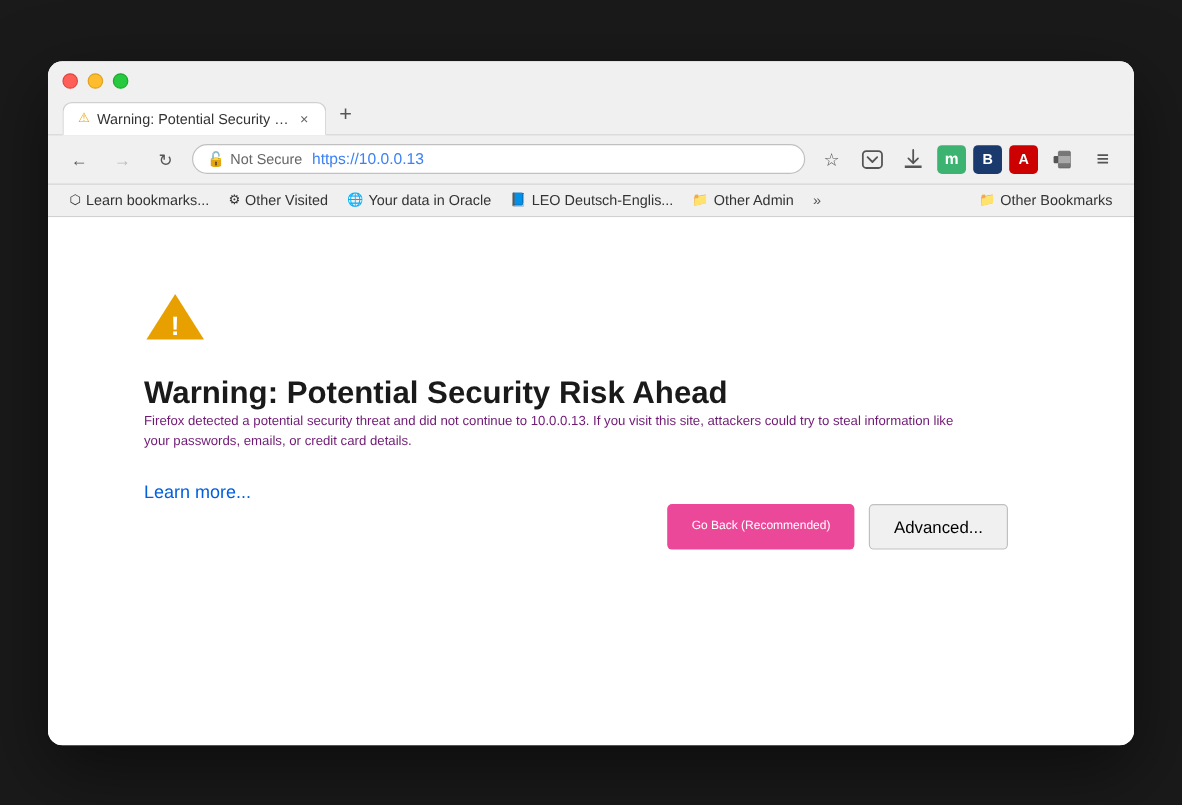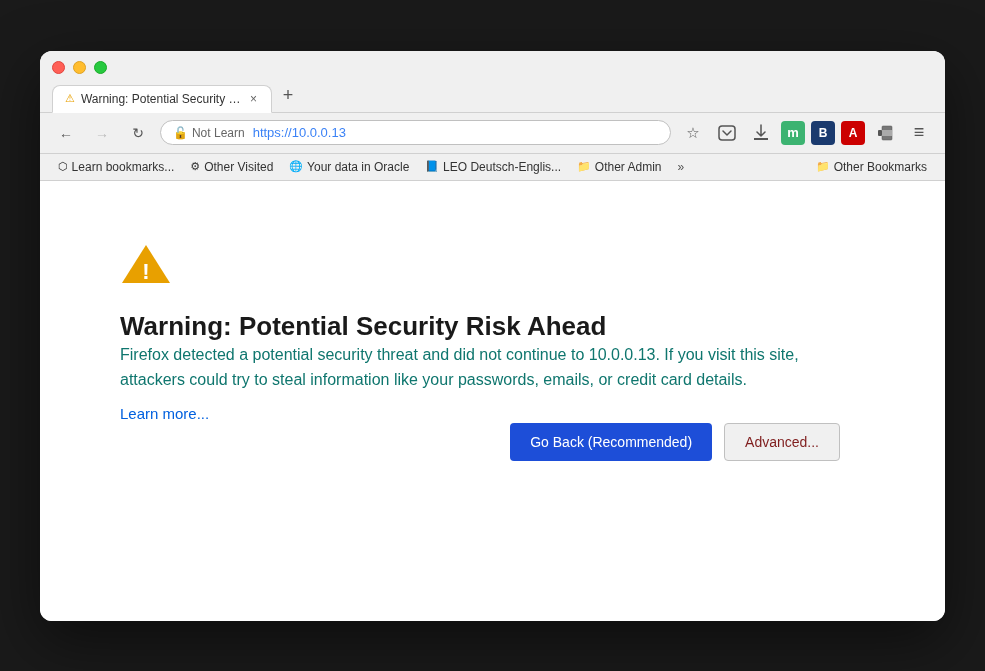--- a/index.html
+++ b/index.html
@@ -226,56 +226,56 @@
       margin-bottom: 20px;
     }
 
     .page-title {
       font-size: 26px;
       font-weight: 600;
       color: #1a1a1a;
     }
 
     .page-description {
-      font-size: 16px;
-      color: #0f766e;
+      font-size: 11px;
+      color: #701a75;
       line-height: 1.6;
       max-width: 680px;
-      margin-bottom: 12px;
+      margin-bottom: 24px;
     }
 
     .learn-more-link {
       color: #0060df;
       text-decoration: none;
       font-size: 15px;
       cursor: pointer;
       display: inline-block;
     }
 
     .button-row {
       display: flex;
       gap: 12px;
       justify-content: flex-end;
       max-width: 720px;
     }
 
     .btn-primary {
-      background: #1d4ed8;
+      background: #ec4899;
       color: white;
       border: none;
       padding: 10px 20px;
       border-radius: 4px;
-      font-size: 14px;
+      font-size: 10px;
       font-weight: 500;
       cursor: pointer;
     }
 
     .btn-secondary {
       background: #f0f0f0;
-      color: #7f1d1d;
+      color: #000000;
       border: 1px solid #c0c0c0;
       padding: 10px 20px;
       border-radius: 4px;
       font-size: 14px;
       font-weight: 500;
       cursor: pointer;
     }
   </style>
 </head>
 <body>
@@ -300,21 +300,21 @@
   </div>
 
   <div class="nav-bar">
     <div class="nav-btn">←</div>
     <div class="nav-btn disabled">→</div>
     <div class="nav-btn">↻</div>
 
     <div class="address-bar">
       <div class="address-security">
         <span class="lock-icon">🔓</span>
-        <span>Not Learn</span>
+        <span>Not Secure</span>
       </div>
       <span class="address-url">https://10.0.0.13</span>
     </div>
 
     <div class="nav-icons">
       <div class="nav-icon-btn">☆</div>
       <div class="nav-icon-btn">
         <svg width="18" height="16" viewBox="0 0 18 16" fill="none" xmlns="http://www.w3.org/2000/svg">
           <rect x="1" y="1" width="16" height="14" rx="3" stroke="#555" stroke-width="1.5" fill="none"></rect>
           <path d="M5 6l4 4 4-4" stroke="#555" stroke-width="1.5" stroke-linecap="round" stroke-linejoin="round" fill="none"></path>

